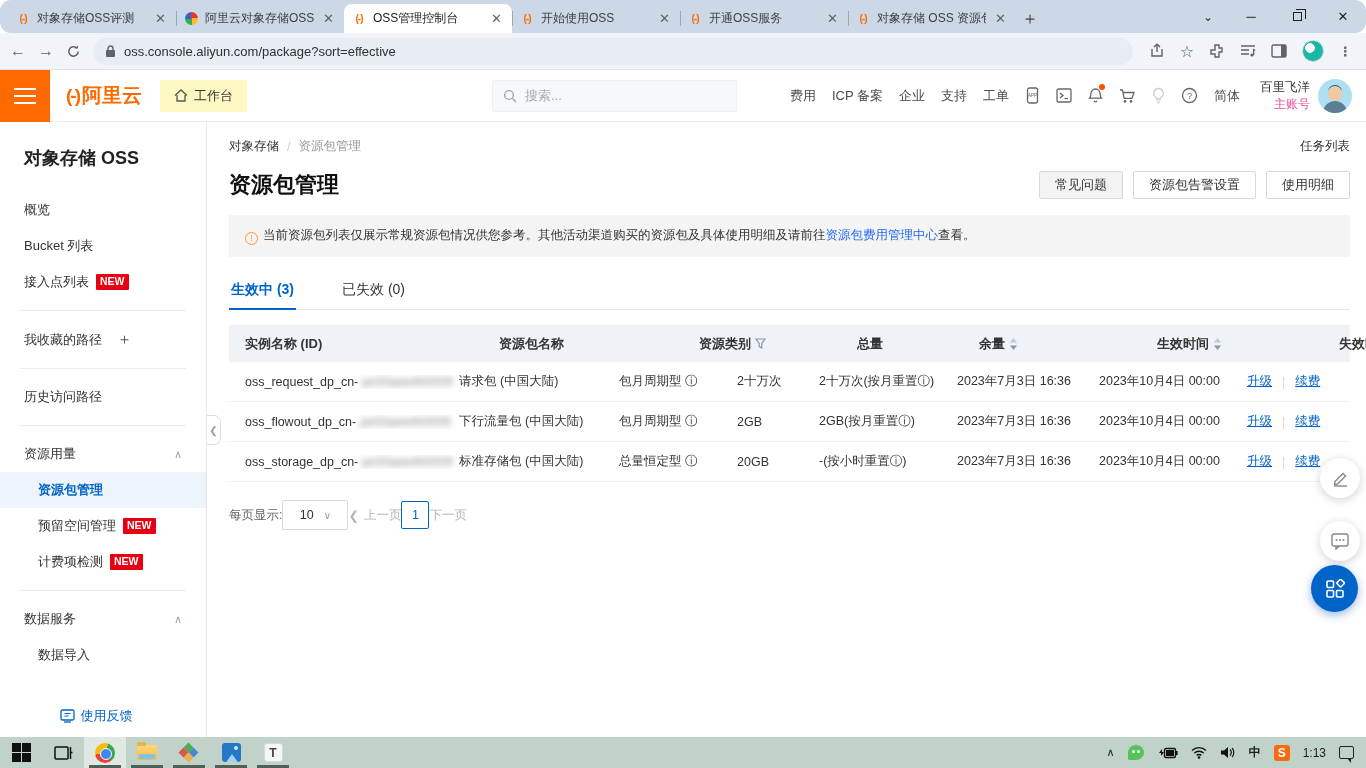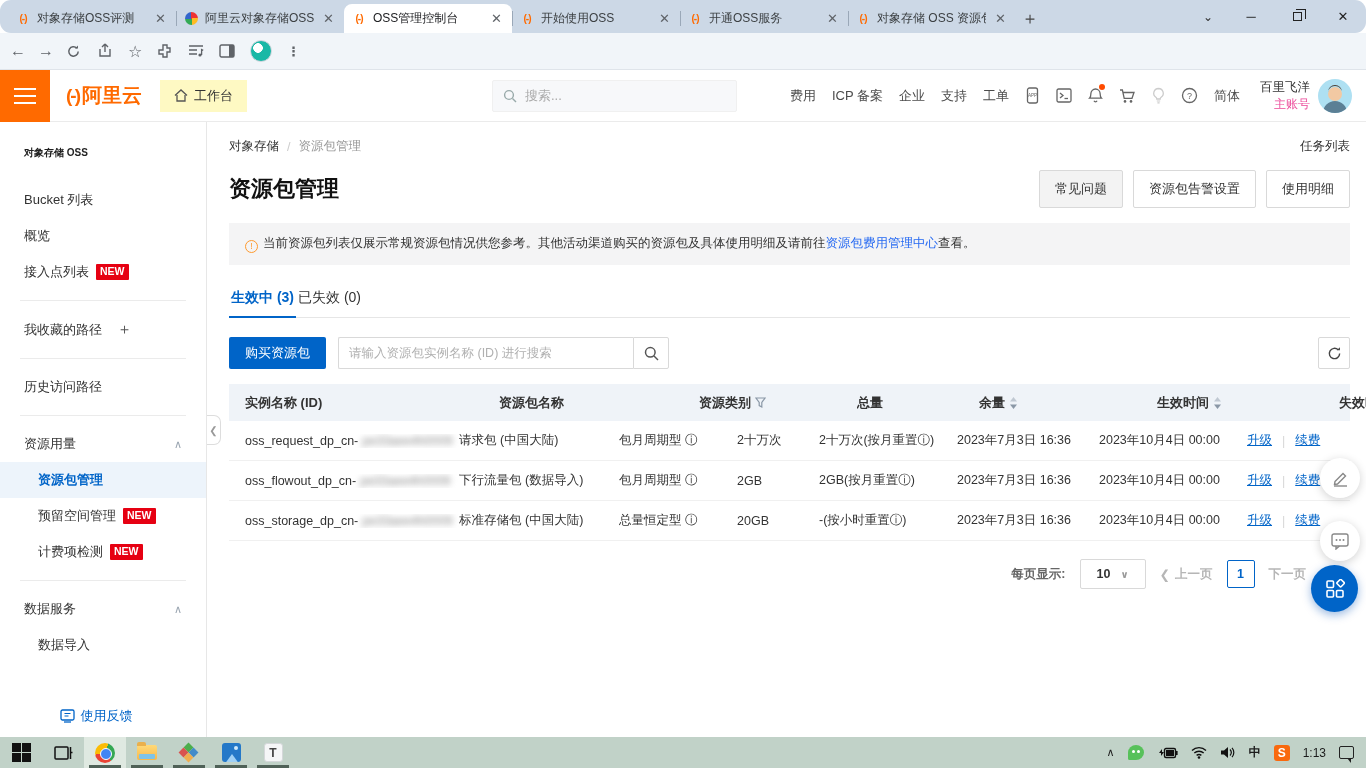--- a/index.html
+++ b/index.html
@@ -50,21 +50,21 @@
   .user-block { display:flex; align-items:center; gap:8px; margin-left:4px; }
   .user-texts { text-align:right; line-height:1.35; }
   .user-name { font-size:12.5px; color:#333; }
   .user-role { font-size:12px; color:#ec4899; }
   .user-avatar { width:34px; height:34px; border-radius:50%; background:#aee0f2; overflow:hidden; }
 
   
   .content { display:flex; height:615px; position:relative; }
 
   .sidebar { width:207px; flex:none; border-right:1px solid #e7e7e7; position:relative; padding-top:24px; font-size:13px; }
-  .sb-title { font-size:10px; font-weight:bold; color:#222; padding:0 24px; margin-bottom:22px; }
+  .sb-title { font-size:18px; font-weight:bold; color:#222; padding:0 24px; margin-bottom:22px; }
   .sb-item { padding:9px 24px; color:#333; display:flex; align-items:center; gap:7px; }
   .sb-sub { padding-left:38px; }
   .sb-item.active { background:#edf4fb; color:#0064c8; font-weight:bold; }
   .sb-group { display:flex; align-items:center; padding:9px 24px; color:#333; }
   .sb-group .chev { margin-left:auto; color:#9aa5b1; font-size:11px; }
   .sb-divider { height:1px; background:#ebebeb; margin:10px 20px; }
   .new-badge { background:#e60012; color:#fff; font-size:10.5px; font-weight:bold; padding:1px 4px; border-radius:1px; line-height:1.3; }
   .plus-glyph { color:#555; font-size:15px; margin-left:8px; }
   .sb-feedback { position:absolute; bottom:12px; left:0; right:14px; display:flex; align-items:center; justify-content:center; gap:6px; color:#0064c8; font-size:13px; }
   .collapse-handle { position:absolute; left:207px; top:293px; width:14px; height:30px; background:#fff; border:1px solid #ddd; border-left:none; border-radius:0 7px 7px 0; display:flex; align-items:center; justify-content:center; color:#999; font-size:10px; z-index:5; }
@@ -72,28 +72,28 @@
   .main { flex:1; padding:16px 16px 0 22px; position:relative; min-width:0; }
   .crumb-row { display:flex; align-items:center; font-size:12.5px; }
   .crumb-sep { color:#ccc; margin:0 8px; }
   .crumb-first { color:#333; }
   .crumb-last { color:#999; }
   .task-list-link { margin-left:auto; color:#333; }
 
   .title-row { display:flex; align-items:center; margin-top:15px; }
   .page-title { font-size:22px; font-weight:bold; color:#111; }
   .title-btns { margin-left:auto; display:flex; gap:10px; }
-  .hbtn { height:38px; padding:0 15px; background:#fff; border:1px solid #d9d9d9; border-radius:2px; font-size:13px; color:#333; display:flex; align-items:center; }
+  .hbtn { height:28px; padding:0 15px; background:#fff; border:1px solid #d9d9d9; border-radius:2px; font-size:13px; color:#333; display:flex; align-items:center; }
   .hbtn.shaded { background:#f3f3f3; }
 
   .notice { margin-top:15px; background:#f4f4f5; padding:9px 16px 10px; font-size:12.5px; color:#333; line-height:1.85; }
   .notice a { color:#2468f2; text-decoration:none; }
   .warn-ic { display:inline-flex; width:13px; height:13px; border:1px solid #ff9a2e; border-radius:50%; color:#ff9a2e; font-size:9px; align-items:center; justify-content:center; margin-right:5px; vertical-align:-2px; }
 
-  .view-tabs { margin-top:14px; display:flex; border-bottom:1px solid #e6e6e6; }
+  .view-tabs { margin-top:14px; display:flex; gap:44px; border-bottom:1px solid #e6e6e6; }
   .vtab { padding:10px 2px; font-size:14px; color:#333; position:relative; }
   .vtab.active { color:#0064c8; font-weight:bold; }
   .vtab.active::after { content:""; position:absolute; left:0; right:0; bottom:-1px; height:2px; background:#0064c8; }
 
   .toolbar { margin-top:19px; display:flex; align-items:center; }
   .buy-btn { background:#0064c8; color:#fff; height:32px; padding:0 16px; border:none; border-radius:2px; font-size:13px; display:flex; align-items:center; }
   .search-wrap { display:flex; margin-left:12px; height:32px; }
   .pkg-search { width:295px; height:32px; border:1px solid #d9d9d9; border-right:none; border-radius:2px 0 0 2px; padding:0 10px; font-size:12.5px; color:#333; outline:none; background:#fff; }
   .pkg-search::placeholder { color:#b0b0b0; }
   .search-btn { width:36px; border:1px solid #d9d9d9; background:#fff; border-radius:0 2px 2px 0; display:flex; align-items:center; justify-content:center; }
@@ -103,21 +103,21 @@
   .tbl-header, .tbl-row { display:grid; grid-template-columns:230px 160px 118px 82px 138px 142px 148px 1fr; align-items:center; }
   .tbl-header { background:#eff3f8; height:37px; font-size:13px; color:#333; font-weight:bold;gap:40px; }
   .tbl-row { height:40px; border-bottom:1px solid #f0f0f0; font-size:12.5px; color:#333; }
   .cell { padding-right:6px; white-space:nowrap; overflow:hidden; display:flex; align-items:center; gap:4px; }
   .cell.first { padding-left:16px; }
   .blurred { filter:blur(3px); color:#8a8a8a; user-select:none; }
   .act-link { color:#0064c8; }
   .act-sep { color:#d8d8d8; margin:0 6px; }
   .hdr-ic { color:#9aa5b1; }
 
-  .pagination { margin-top:18px; display:flex; align-items:center; justify-content:flex-end; gap:14px; padding-right:44px; font-size:12.5px; color:#666;font-weight:bold; }
+  .pagination { margin-top:18px; display:flex; align-items:center; padding-right:44px; font-size:12.5px; color:#666; }
   .pp-select { width:66px; height:30px; border:1px solid #d9d9d9; border-radius:2px; display:flex; align-items:center; justify-content:center; gap:10px; color:#333; }
   .pp-select .chev { color:#999; font-size:10px; }
   .pg-nav { color:#b6b6b6; display:flex; align-items:center; gap:5px; }
   .pg-num { width:28px; height:28px; border:1px solid #0064c8; border-radius:2px; color:#0064c8; display:flex; align-items:center; justify-content:center; }
 
   
   .float-btn { position:absolute; border-radius:50%; background:#fff; box-shadow:0 2px 10px rgba(0,0,0,.18); display:flex; align-items:center; justify-content:center; z-index:8; }
   .float-edit { right:6px; top:458px; width:40px; height:40px; color:#777; }
   .float-chat { right:6px; top:521px; width:40px; height:40px; color:#777; }
   .float-grid { right:8px; top:565px; width:47px; height:47px; background:#0064c8; color:#fff; box-shadow:0 3px 10px rgba(0,80,180,.4); }
@@ -205,20 +205,29 @@
 
   <div class="addressbar">
     <span class="nav-arrow">←</span>
     <span class="nav-arrow">→</span>
     <span>
       <svg class="ic" width="15" height="15" viewBox="0 0 16 16">
           <path d="M13 8a5 5 0 1 1-1.5-3.6" fill="none" stroke="#5f6368" stroke-width="1.6"></path>
           <path d="M12.8 1.5v3.2H9.6z" fill="#5f6368"></path>
         </svg>
     </span>
+    <div class="omnibox">
+      <span>
+        <svg class="ic" width="11" height="13" viewBox="0 0 11 13">
+            <rect x="1" y="5" width="9" height="7" rx="1" fill="#5f6368"></rect>
+            <path d="M3 5V3.5a2.5 2.5 0 0 1 5 0V5" fill="none" stroke="#5f6368" stroke-width="1.4"></path>
+          </svg>
+      </span>
+      <span class="url-text">oss.console.aliyun.com/package?sort=effective</span>
+    </div>
     <div class="chrome-icons">
       <span>
         <svg class="ic" width="16" height="16" viewBox="0 0 16 16">
             <path d="M3 6v7h10V6" fill="none" stroke="#5f6368" stroke-width="1.4"></path>
             <path d="M8 1v8M8 1L5 4M8 1l3 3" fill="none" stroke="#5f6368" stroke-width="1.4"></path>
           </svg>
       </span>
       <span style="font-size:16px;">☆</span>
       <span>
         <svg class="ic" width="16" height="16" viewBox="0 0 16 16">
@@ -327,24 +336,24 @@
         </div>
       </div>
     </div>
   </div>
 
   <div class="content">
 
     <div class="sidebar">
       <div class="sb-title">对象存储 OSS</div>
       <div class="sb-item">
+          <span>概览</span>
+        </div>
+      <div class="sb-item">
           <span>Bucket 列表</span>
-        </div>
-      <div class="sb-item">
-          <span>概览</span>
         </div>
       <div class="sb-item">
         <span>接入点列表</span>
         <span class="new-badge">NEW</span>
       </div>
       <div class="sb-divider"></div>
       <div class="sb-item">
         <span>我收藏的路径</span>
         <span class="plus-glyph">＋</span>
       </div>
@@ -408,38 +417,20 @@
         <div>
           <span class="warn-ic">!</span><span>当前资源包列表仅展示常规资源包情况供您参考。其他活动渠道购买的资源包及具体使用明细及请前往</span><a href="#">资源包费用管理中心</a><span>查看。</span>
         </div>
       </div>
 
       <div class="view-tabs">
         <div class="vtab active">生效中 (3)</div>
         <div class="vtab">已失效 (0)</div>
       </div>
 
-      <div class="toolbar">
-        <button class="buy-btn">购买资源包</button>
-        <div class="search-wrap">
-          <input class="pkg-search" placeholder="请输入资源包实例名称 (ID) 进行搜索" style="">
-          <div class="search-btn">
-            <svg class="ic" width="15" height="15" viewBox="0 0 15 15">
-                <circle cx="6.3" cy="6.3" r="4.8" fill="none" stroke="#555" stroke-width="1.5"></circle>
-                <path d="M10 10l4 4" stroke="#555" stroke-width="1.5"></path>
-              </svg>
-          </div>
-        </div>
-        <div class="refresh-btn">
-          <svg class="ic" width="15" height="15" viewBox="0 0 16 16">
-              <path d="M13.5 8a5.5 5.5 0 1 1-1.6-3.9" fill="none" stroke="#444" stroke-width="1.5"></path>
-              <path d="M13.8 1.2v3.4h-3.4z" fill="#444"></path>
-            </svg>
-        </div>
-      </div>
 
       <div class="tbl">
         <div class="tbl-header">
           <div class="cell first">
               <span>实例名称 (ID)</span>
             </div>
           <div class="cell">
               <span>资源包名称</span>
             </div>
           <div class="cell">
@@ -493,21 +484,21 @@
             <span class="act-sep">|</span>
             <a href="#" class="act-link">续费</a>
           </div>
         </div>
 
         <div class="tbl-row">
           <div class="cell first">
               <span>oss_flowout_dp_cn-</span>
               <span class="blurred">pe33aee4h0009</span>
             </div>
-          <div class="cell">下行流量包 (数据导入)</div>
+          <div class="cell">下行流量包 (中国大陆)</div>
           <div class="cell">包月周期型 ⓘ</div>
           <div class="cell">2GB</div>
           <div class="cell">2GB(按月重置ⓘ)</div>
           <div class="cell">2023年7月3日 16:36</div>
           <div class="cell">2023年10月4日 00:00</div>
           <div class="cell">
             <a href="#" class="act-link">升级</a>
             <span class="act-sep">|</span>
             <a href="#" class="act-link">续费</a>
           </div>

